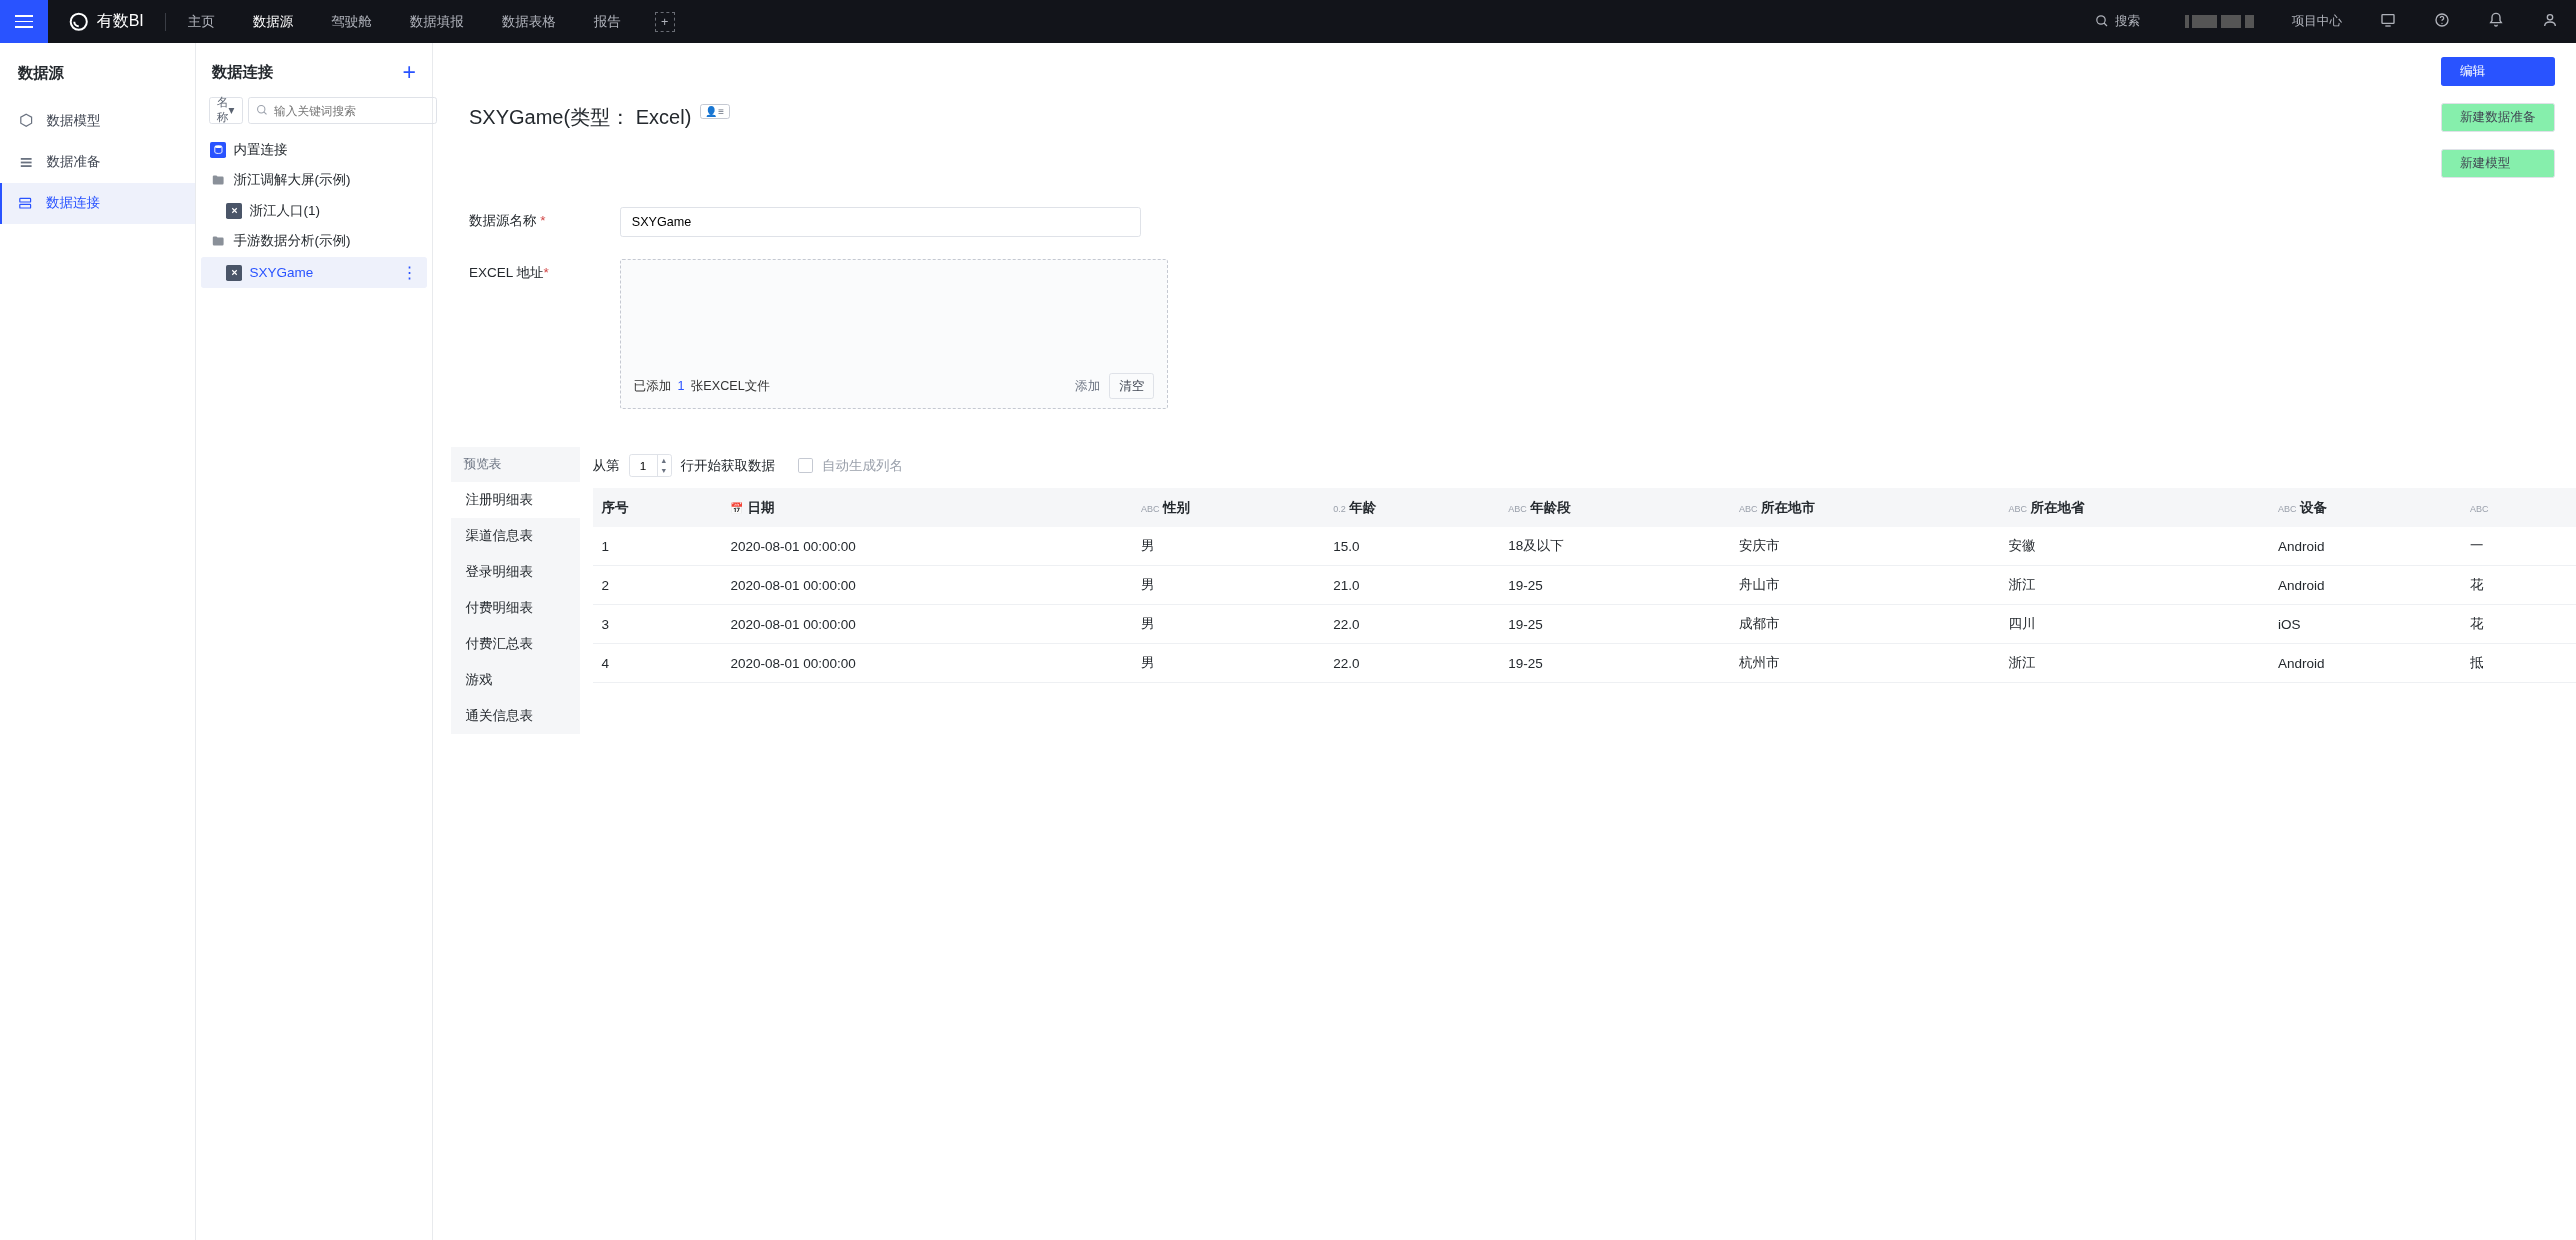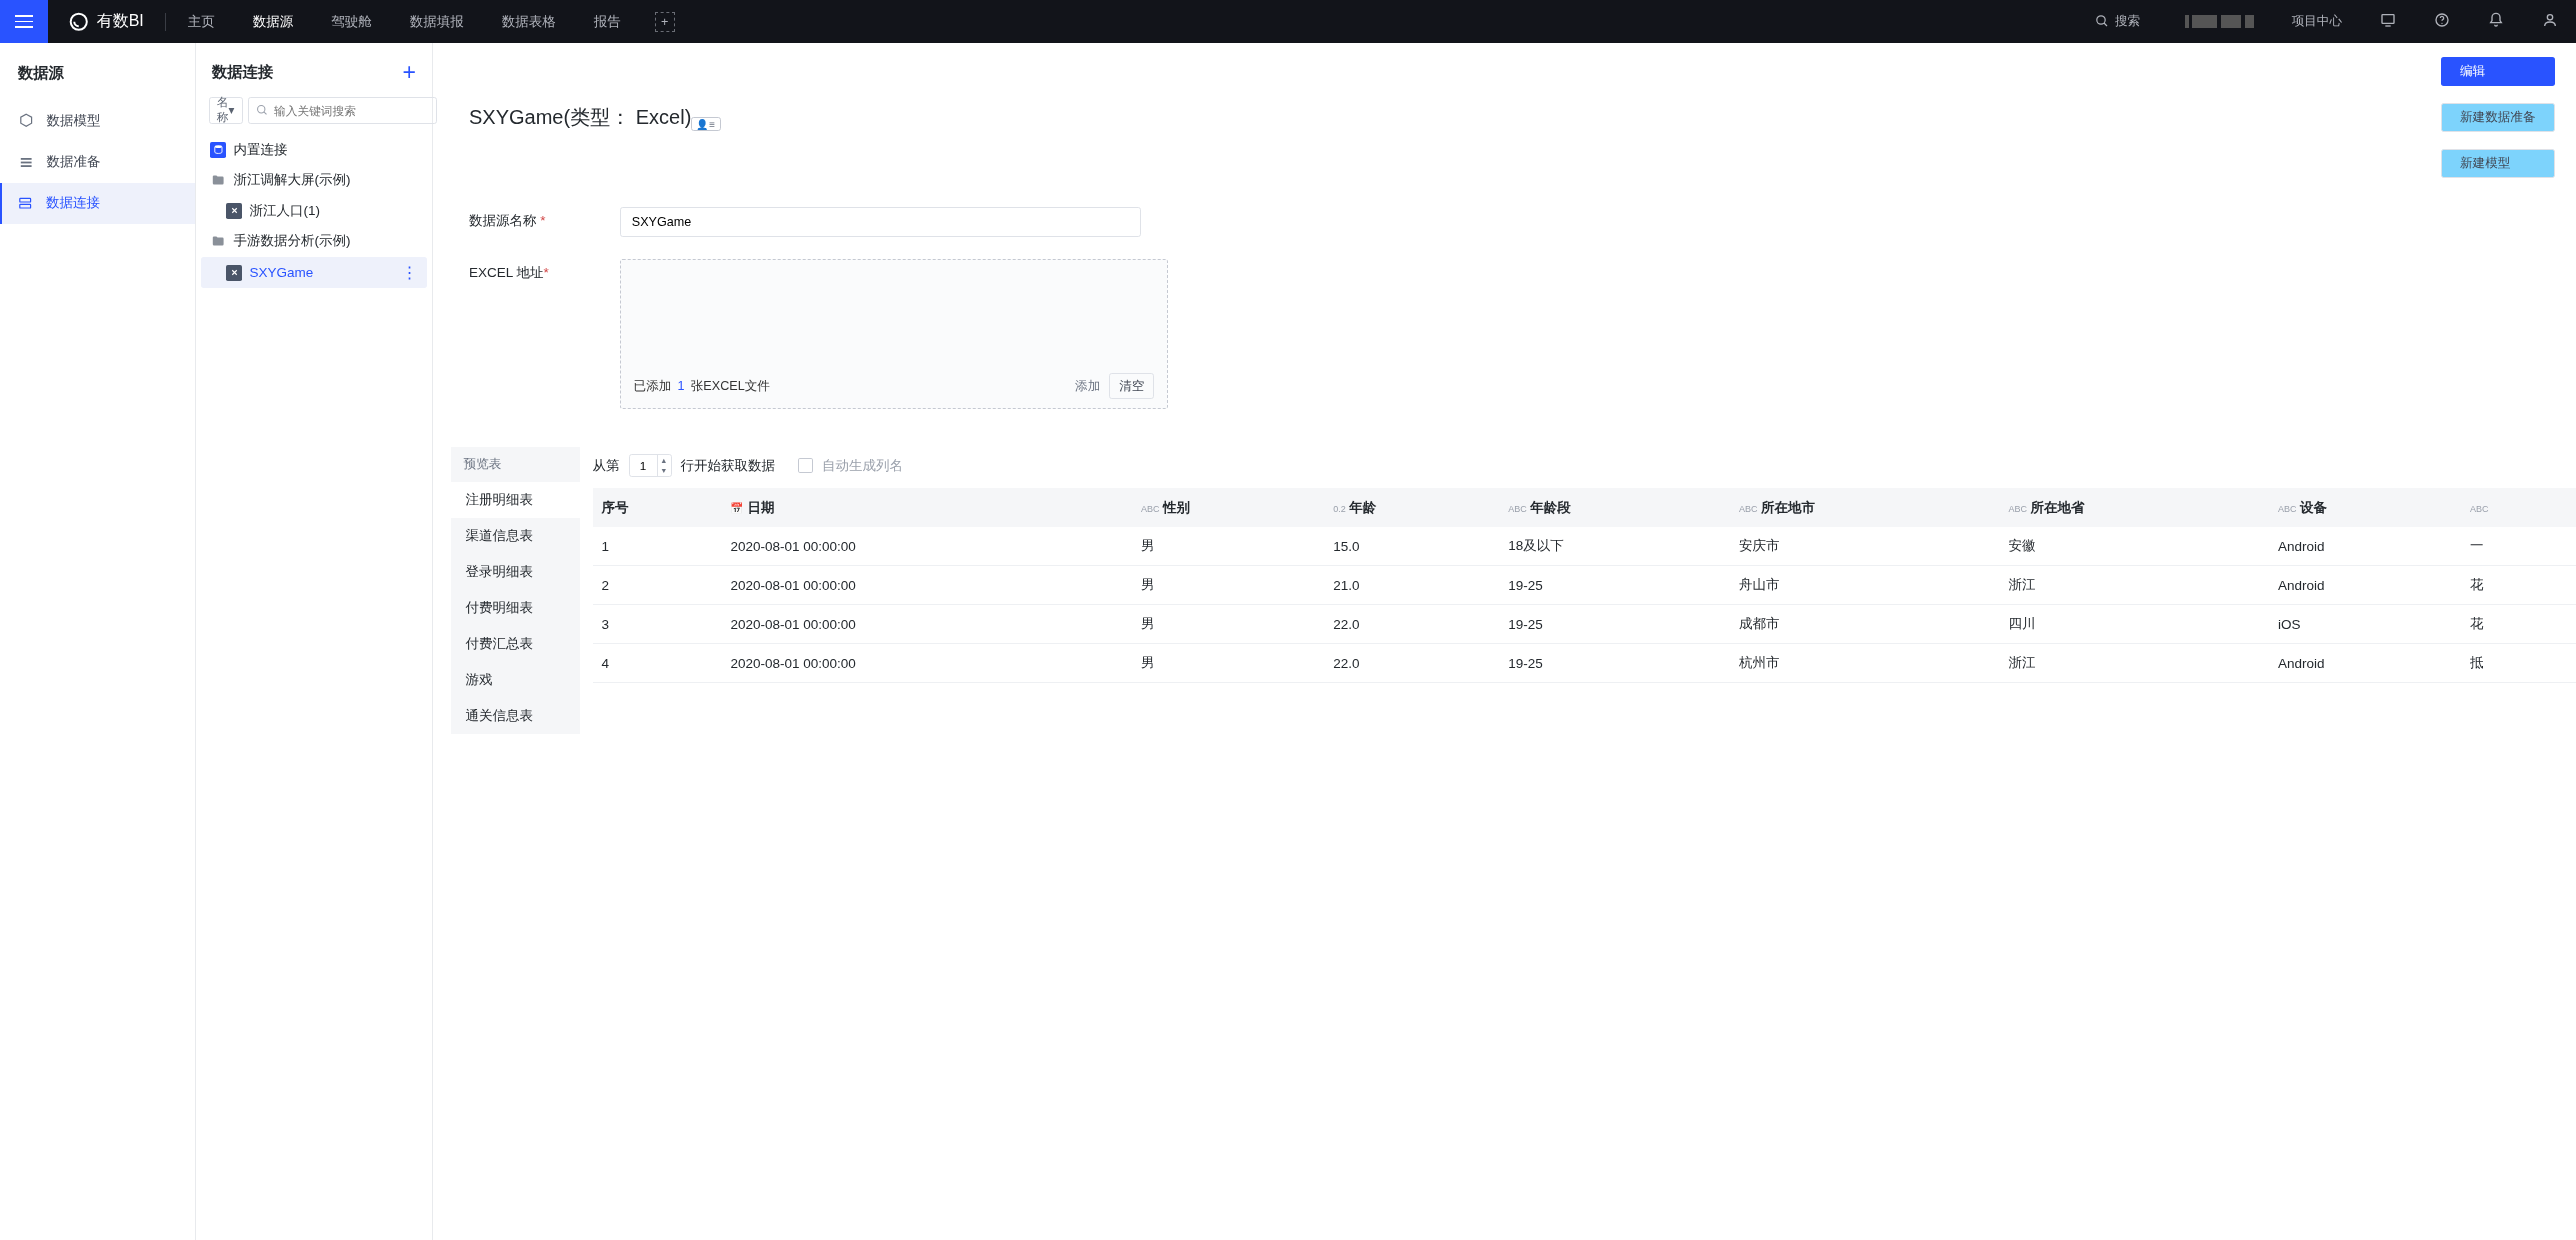--- a/index.html
+++ b/index.html
@@ -43,26 +43,26 @@
 .tree-item.selected { background: #eef1fb; color: #2953ff; }
 .tree-item.indent1 { padding-left: 25px; }
 .tree-icon { width: 16px; height: 16px; display: flex; align-items: center; justify-content: center; }
 .tree-icon.db { background: #2953ff; border-radius: 1.8px; }
 .tree-icon.folder { color: #6a7280; }
 .tree-icon.excel { background: #4a5568; border-radius: 1.8px; }
 .more-dots { margin-left: auto; color: #2953ff; font-size: 16px; }
 
 .content { flex: 1; overflow: auto; }
 .content-header { display: flex; align-items: center; padding: 14.4px 21.5px 12.6px 36px; gap: 10.8px; }
-.content-title { font-size: 20px; color: #24292e; display: flex; align-items: flex-end; }
+.content-title { font-size: 20px; color: #24292e; display: flex; align-items: flex-start; gap: 9px; }
 .id-badge { border: 0.9px solid #c5c9d2; border-radius: 2.7px; padding: 0.9px 4.5px; font-size: 10px; color: #6a7280; }
 .content-header-btns { margin-left: auto; display: flex; gap: 17px; flex-direction: column; }
 .btn { height: 29px; padding: 0 18px; border-radius: 2.7px; font-size: 12.6px; cursor: pointer; display: flex; align-items: center; border: 0.9px solid transparent; }
 .btn.primary { background: #2953ff; color: #fff; }
-.btn.outline { background: #7dd3fc; border-color: #dfe2e8; color: #414753; }
+.btn.outline { background: #86efac; border-color: #dfe2e8; color: #414753; }
 
 .tabs { display: flex; gap: 41px; padding: 0 36px; border-bottom: 0.9px solid #e8eaed; }
 .tab { padding: 10.8px 0 12.6px; font-size: 13.5px; color: #5a6270; cursor: pointer; border-bottom: 2.7px solid transparent; }
 .tab.active { color: #2953ff; border-bottom-color: #2953ff; }
 
 .section { padding: 16px 36px; }
 .section h3 { font-size: 14.4px; font-weight: 600; margin-bottom: 18px; }
 .form-row { display: flex; align-items: flex-start; margin-bottom: 21.5px; }
 .form-label { width: 151px; font-size: 13.5px; color: #24292e; padding-top: 5.4px; }
 .form-label .req { color: #d14343; }

